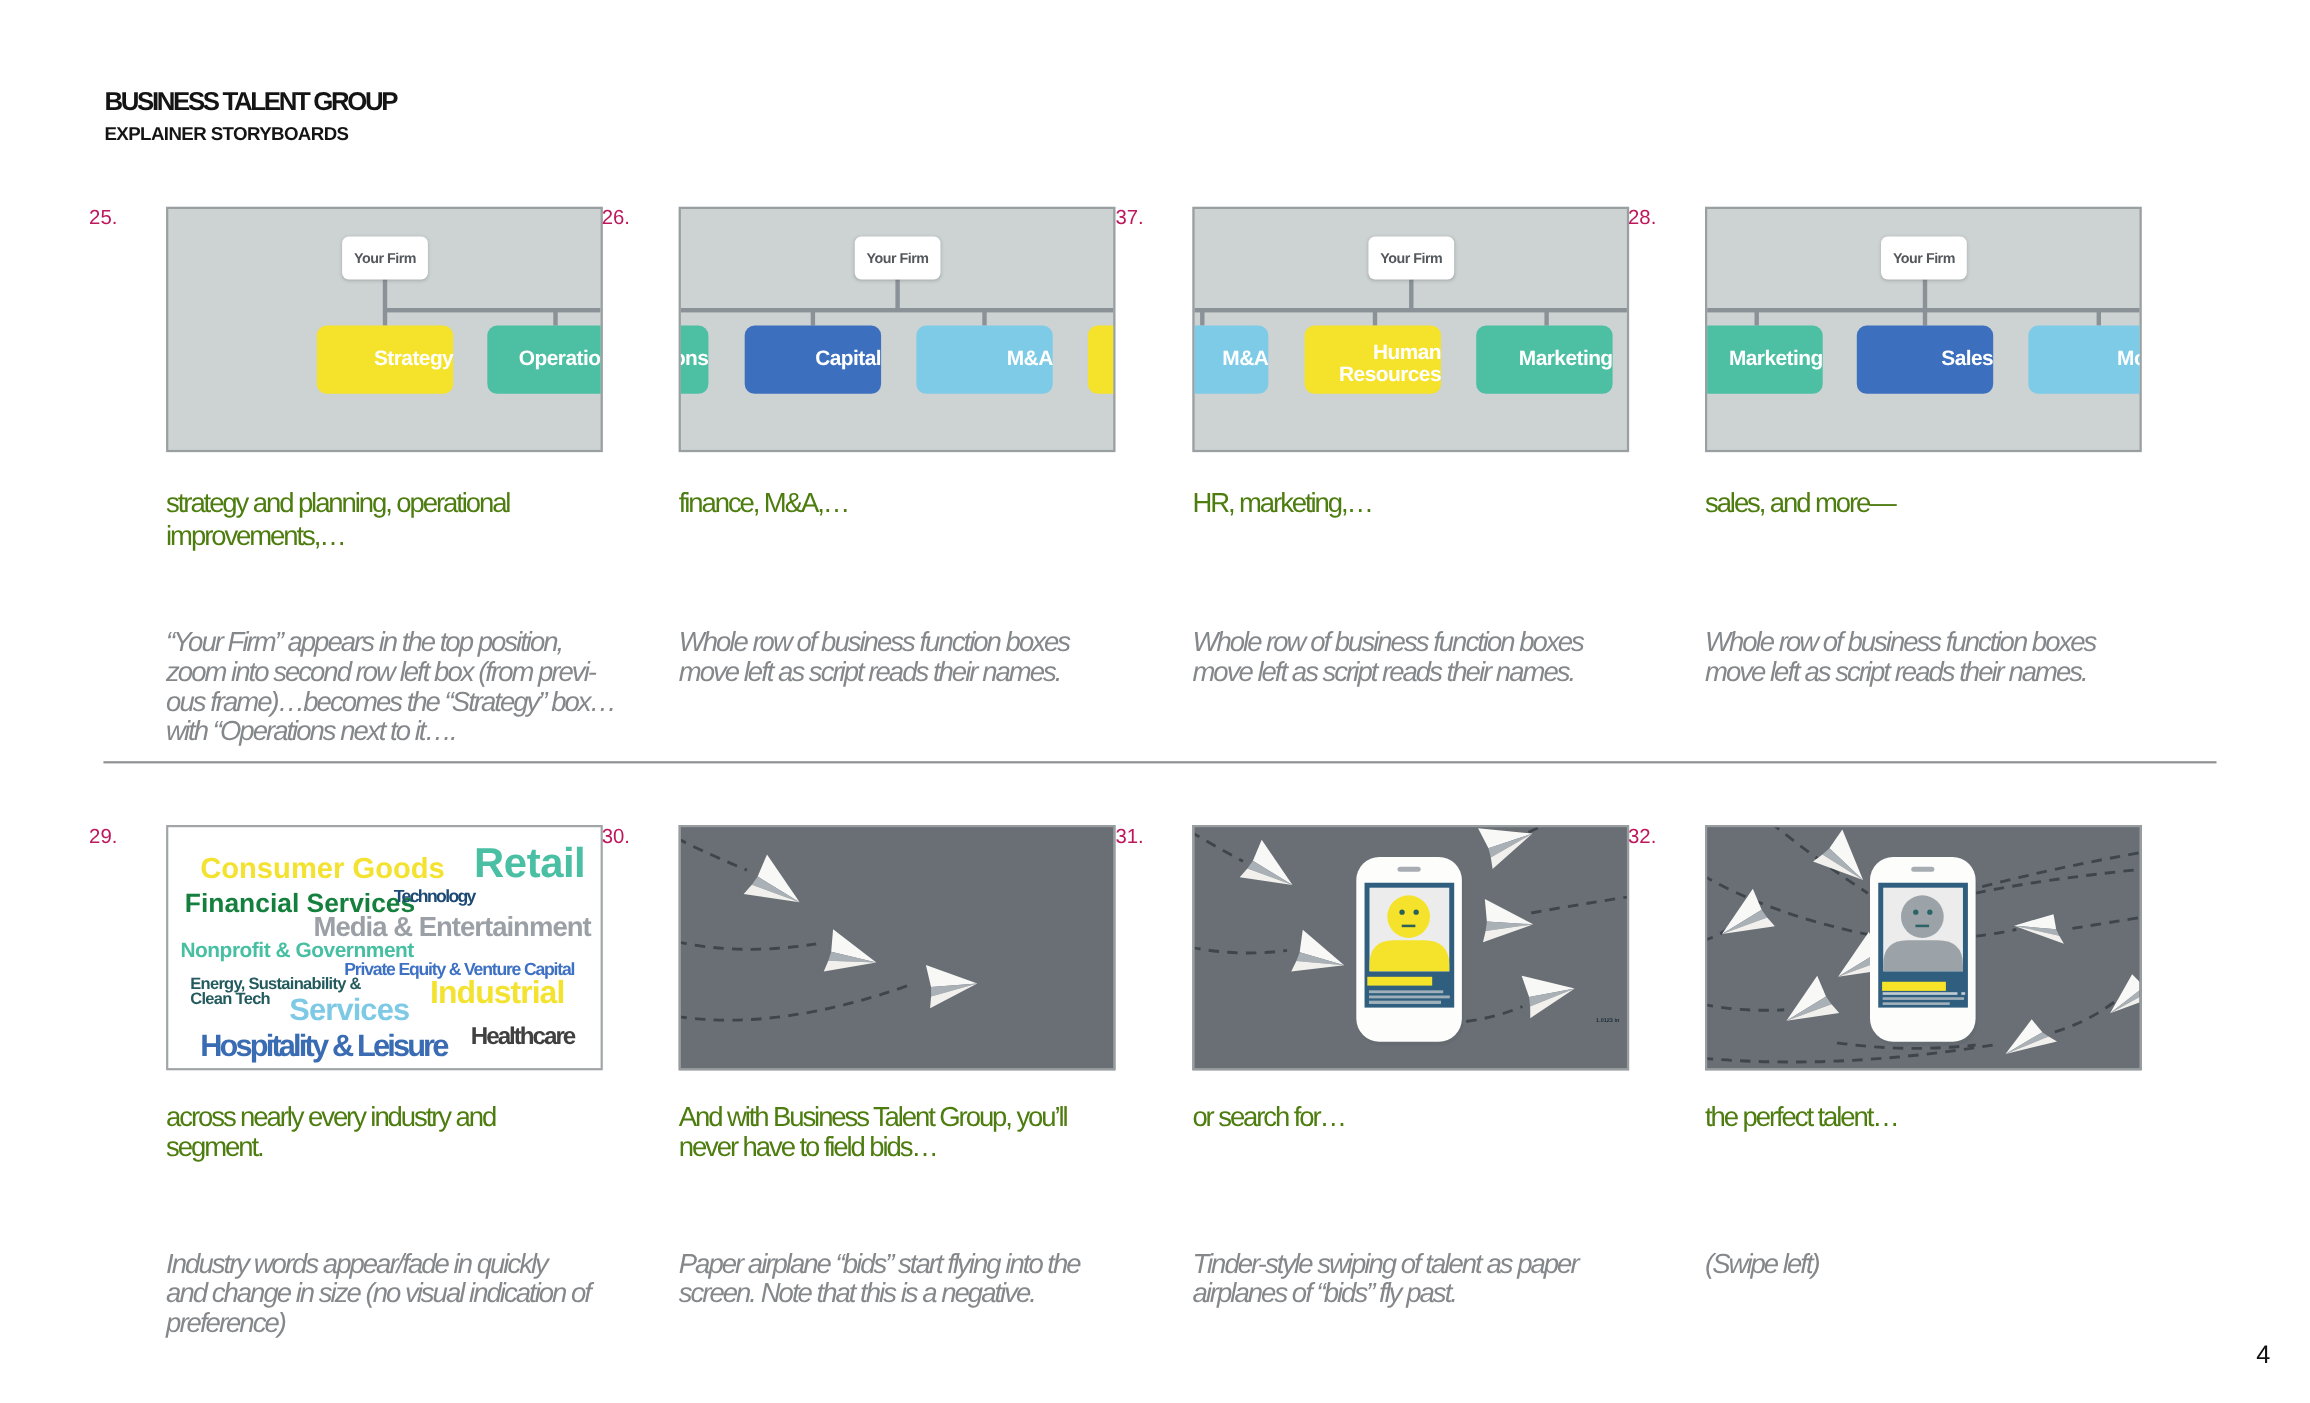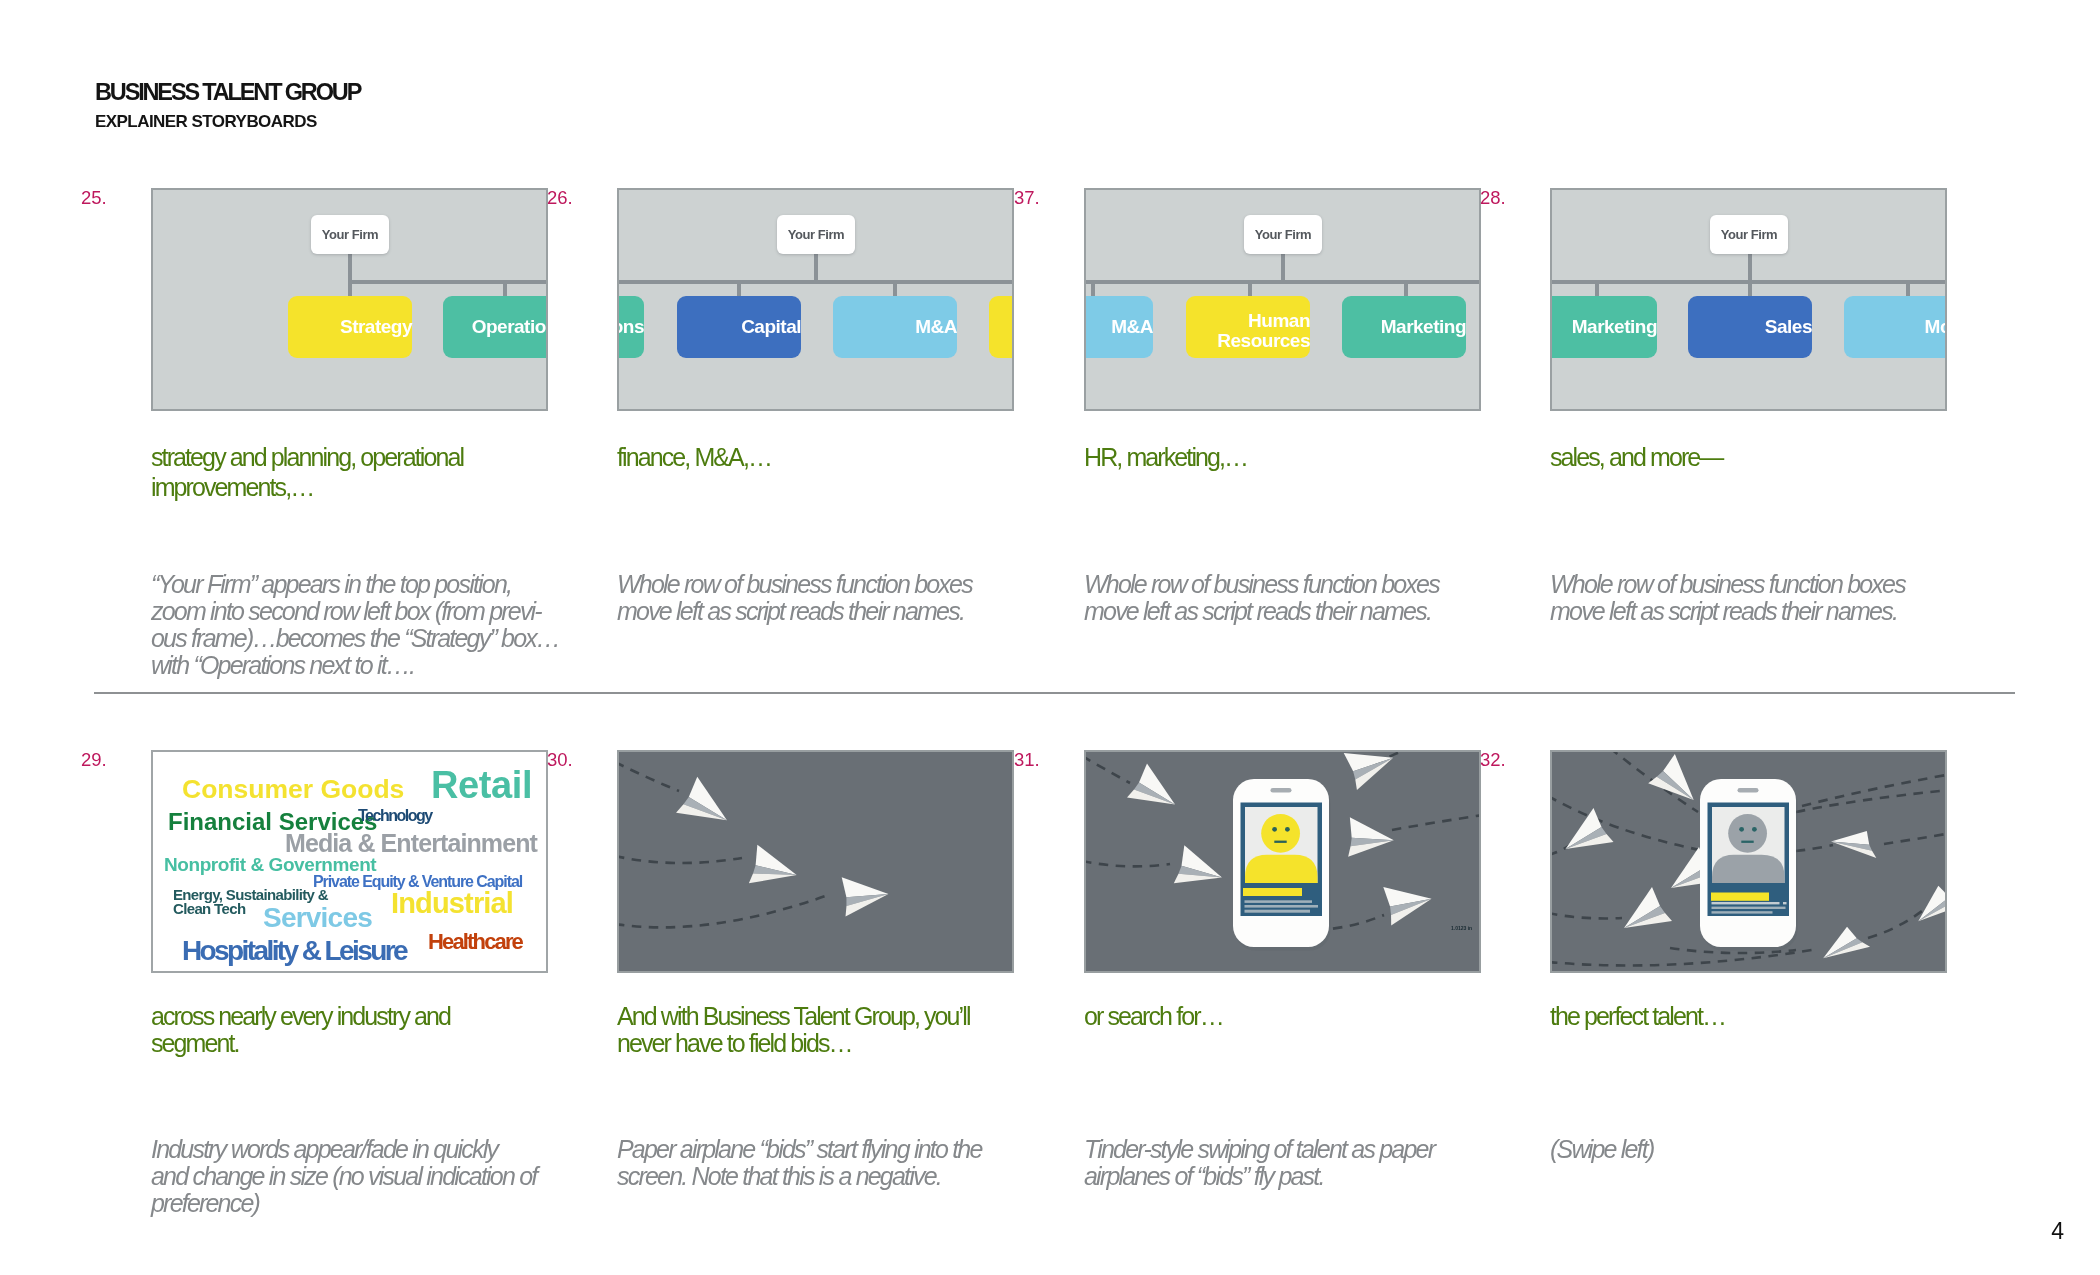--- a/index.html
+++ b/index.html
@@ -105,21 +105,21 @@
     <div class="cw" style="left:29px;top:23.8px;font-size:26.5px;letter-spacing:0px;color:#f4e230">Consumer Goods</div>
     <div class="cw" style="left:278px;top:14.3px;font-size:38px;letter-spacing:-0.4px;color:#4abfa4">Retail</div>
     <div class="cw" style="left:15px;top:57.8px;font-size:24px;letter-spacing:0px;color:#15803d">Financial Services</div>
     <div class="cw" style="left:205px;top:56.3px;font-size:16px;letter-spacing:-1.5px;color:#1d4a74">Technology</div>
     <div class="cw" style="left:132px;top:78.5px;font-size:25px;letter-spacing:-0.9px;color:#9ba0a6">Media &amp; Entertainment</div>
     <div class="cw" style="left:11px;top:103.4px;font-size:19px;letter-spacing:-0.43px;color:#47bfa2">Nonprofit &amp; Government</div>
     <div class="cw" style="left:160px;top:122.0px;font-size:16px;letter-spacing:-1.08px;color:#3e71c4">Private Equity &amp; Venture Capital</div>
     <div class="cw" style="left:110px;top:152.3px;font-size:28px;letter-spacing:-0.78px;color:#7ec9e5">Services</div>
     <div class="cw" style="left:238px;top:136.8px;font-size:29px;letter-spacing:-0.85px;color:#f4e230">Industrial</div>
     <div class="cw" style="left:29px;top:184.6px;font-size:28px;letter-spacing:-2.6px;color:#3a6cb3">Hospitality &amp; Leisure</div>
-    <div class="cw" style="left:275px;top:179.0px;font-size:22px;letter-spacing:-1.85px;color:#c2410c">Healthcare</div>
+    <div class="cw" style="left:275px;top:179.0px;font-size:22px;letter-spacing:-1.85px;color:#404040">Healthcare</div>
     <div class="cw" style="left:20px;top:135.6px;font-size:15px;letter-spacing:-0.65px;color:#235a5e;line-height:14px">Energy, Sustainability &amp;<br>Clean Tech</div>
   </div>
 <div class="frame dark" style="left:617px;top:750px">
     <svg class="abs" style="left:0;top:0" width="393" height="219" viewBox="0 0 393 219">
       <path d="M-4,10 Q 28,26 60,39" fill="none" stroke="#3e454b" stroke-width="2.6" stroke-dasharray="9.5,7.5"></path>
       <path d="M-4,104 Q 55,117 123,106" fill="none" stroke="#3e454b" stroke-width="2.6" stroke-dasharray="9.5,7.5"></path>
       <path d="M-4,172 Q 90,186 212,142" fill="none" stroke="#3e454b" stroke-width="2.6" stroke-dasharray="9.5,7.5"></path>
       <g transform="translate(82.5,46.5) rotate(0) scale(1.06,1.06) translate(-24,-20.5)">
         <use href="#pR"></use>
       </g>

